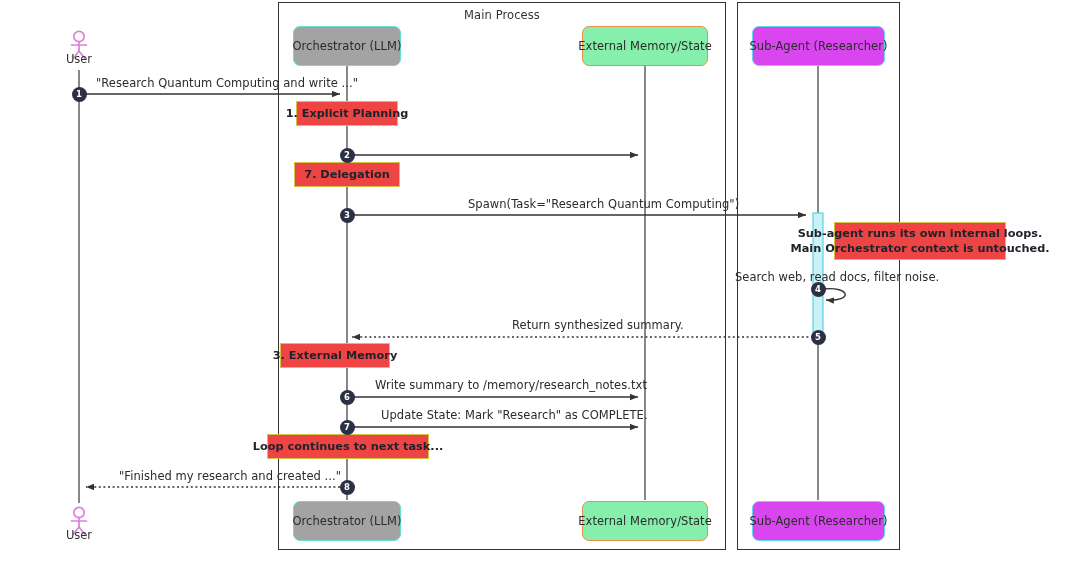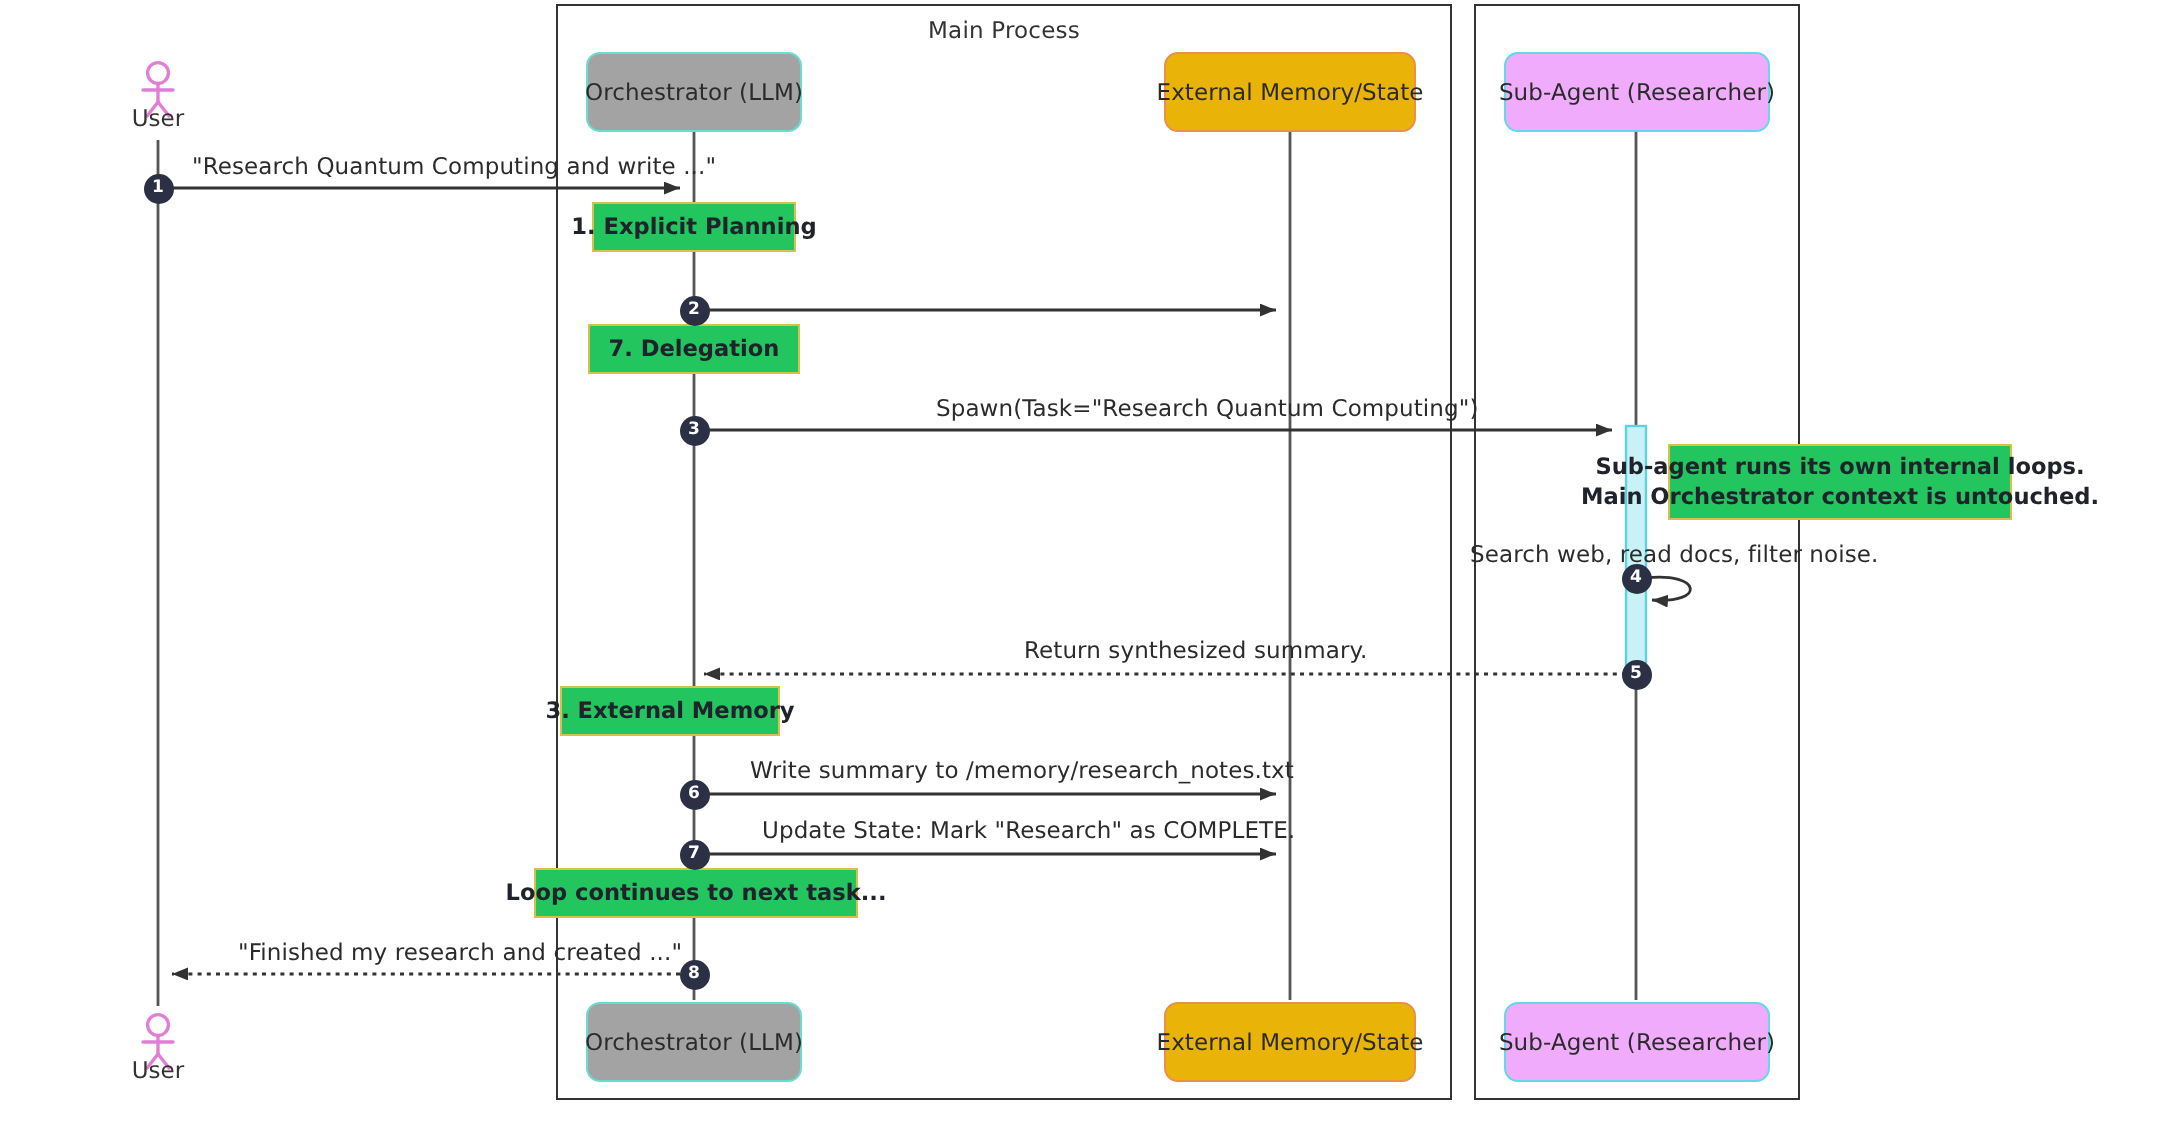--- a/index.html
+++ b/index.html
@@ -52,25 +52,25 @@
     font-size: 11.5px;
     color: #2b2b2b;
     white-space: nowrap;
     letter-spacing: .05px;
   }
   .p-teal {
     background: #a3a3a3;
     border: 1.6px solid #67ded0;
   }
   .p-orange {
-    background: #eab308;
+    background: #86efac;
     border: 1.6px solid #e8914a;
   }
   .p-cyan {
-    background: #f0abfc;
+    background: #d946ef;
     border: 1.6px solid #62d8e8;
   }
   
   .actor-label {
     position: absolute;
     font-size: 11.5px;
     color: #333333;
     text-align: center;
     white-space: nowrap;
   }
@@ -79,21 +79,21 @@
     position: absolute;
     font-size: 11.5px;
     color: #2b2b2b;
     white-space: nowrap;
     letter-spacing: .05px;
   }
   
   .note {
     position: absolute;
     box-sizing: border-box;
-    background: #22c55e;
+    background: #ef4444;
     border: 1.2px solid #d6c24a;
     color: #20232b;
     font-size: 11.3px;
     font-weight: bold;
     display: flex;
     flex-direction: column;
     align-items: center;
     justify-content: center;
     line-height: 15px;
     white-space: nowrap;

